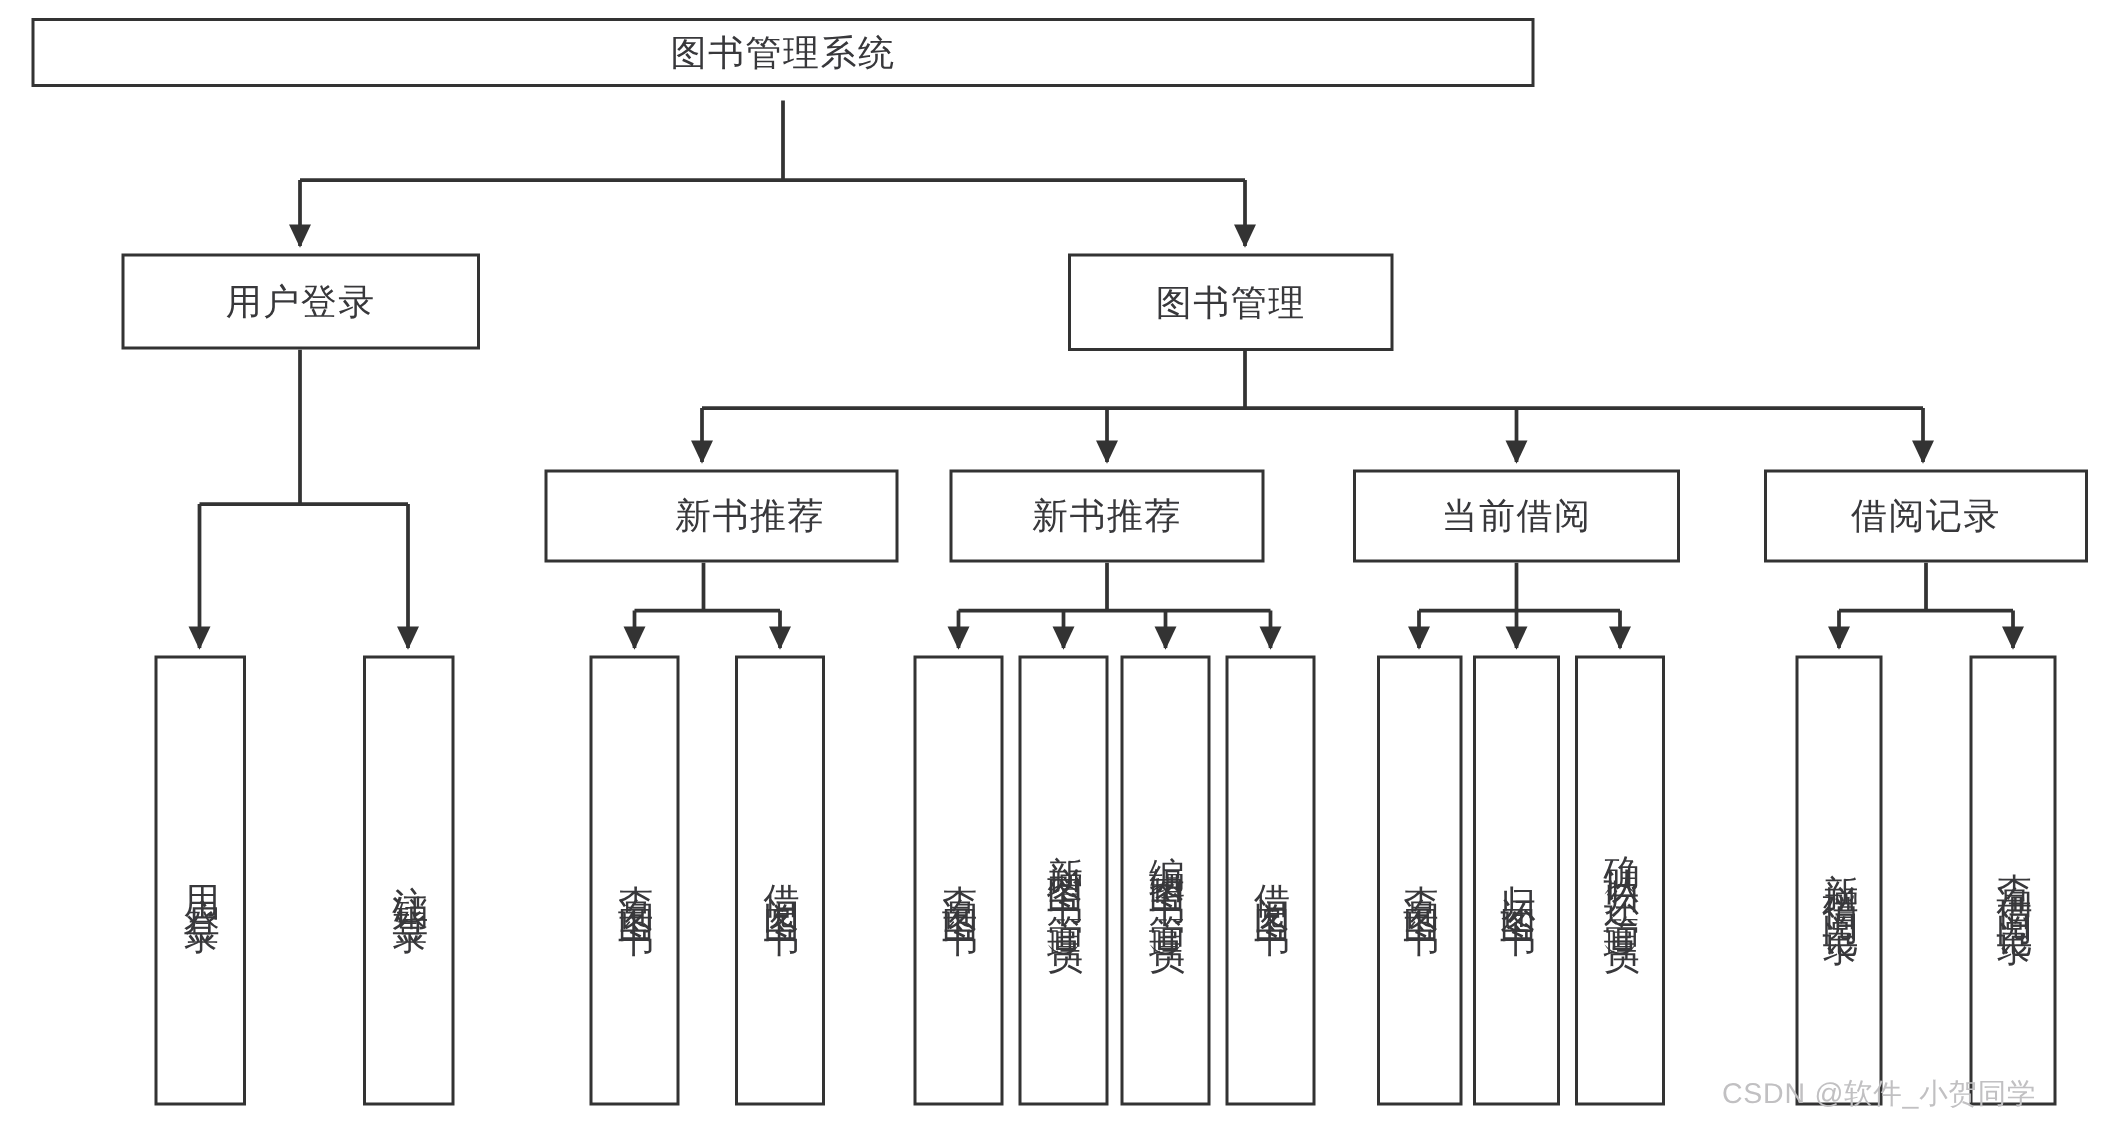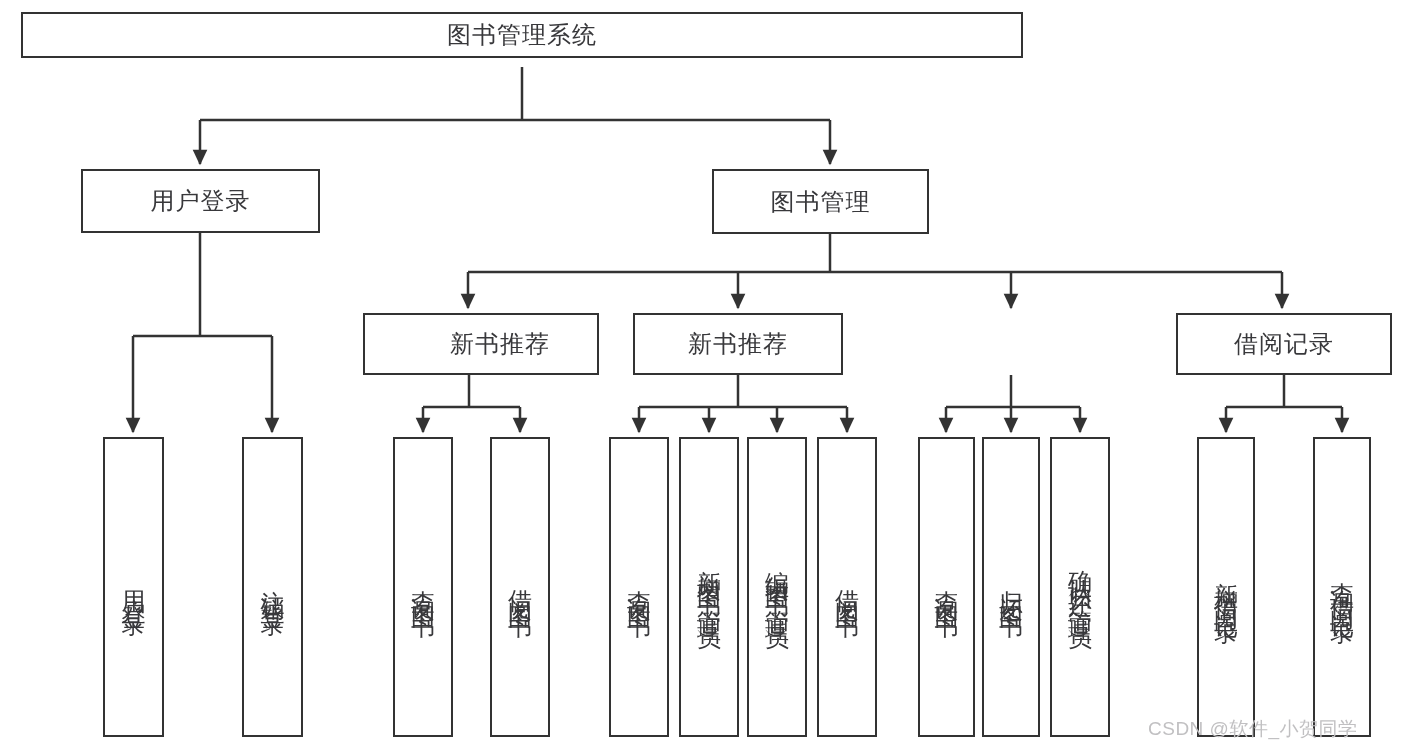--- a/index.html
+++ b/index.html
@@ -104,20 +104,21 @@
     </g>
   </svg>
 
   <div class="node hbox" style="left:21px;top:12px;width:1002px;height:46px;">图书管理系统</div>
 
   <div class="node hbox" style="left:81px;top:169px;width:239px;height:64px;">用户登录</div>
   <div class="node hbox" style="left:712px;top:169px;width:217px;height:65px;">图书管理</div>
 
   <div class="node hbox" style="left:363px;top:313px;width:236px;height:62px;padding-left:38px;">新书推荐</div>
   <div class="node hbox" style="left:633px;top:313px;width:210px;height:62px;">新书推荐</div>
+  <div class="node hbox" style="left:902px;top:313px;width:218px;height:62px;">当前借阅</div>
   <div class="node hbox" style="left:1176px;top:313px;width:216px;height:62px;">借阅记录</div>
 
   <div class="node vbox" style="left:103px;width:61px;">用户登录</div>
   <div class="node vbox" style="left:242px;width:61px;">注销登录</div>
 
   <div class="node vbox" style="left:393px;width:60px;">查询图书</div>
   <div class="node vbox" style="left:490px;width:60px;">借阅图书</div>
 
   <div class="node vbox" style="left:609px;width:60px;">查询图书</div>
   <div class="node vbox" style="left:679px;width:60px;">新增图书（管理员）</div>

